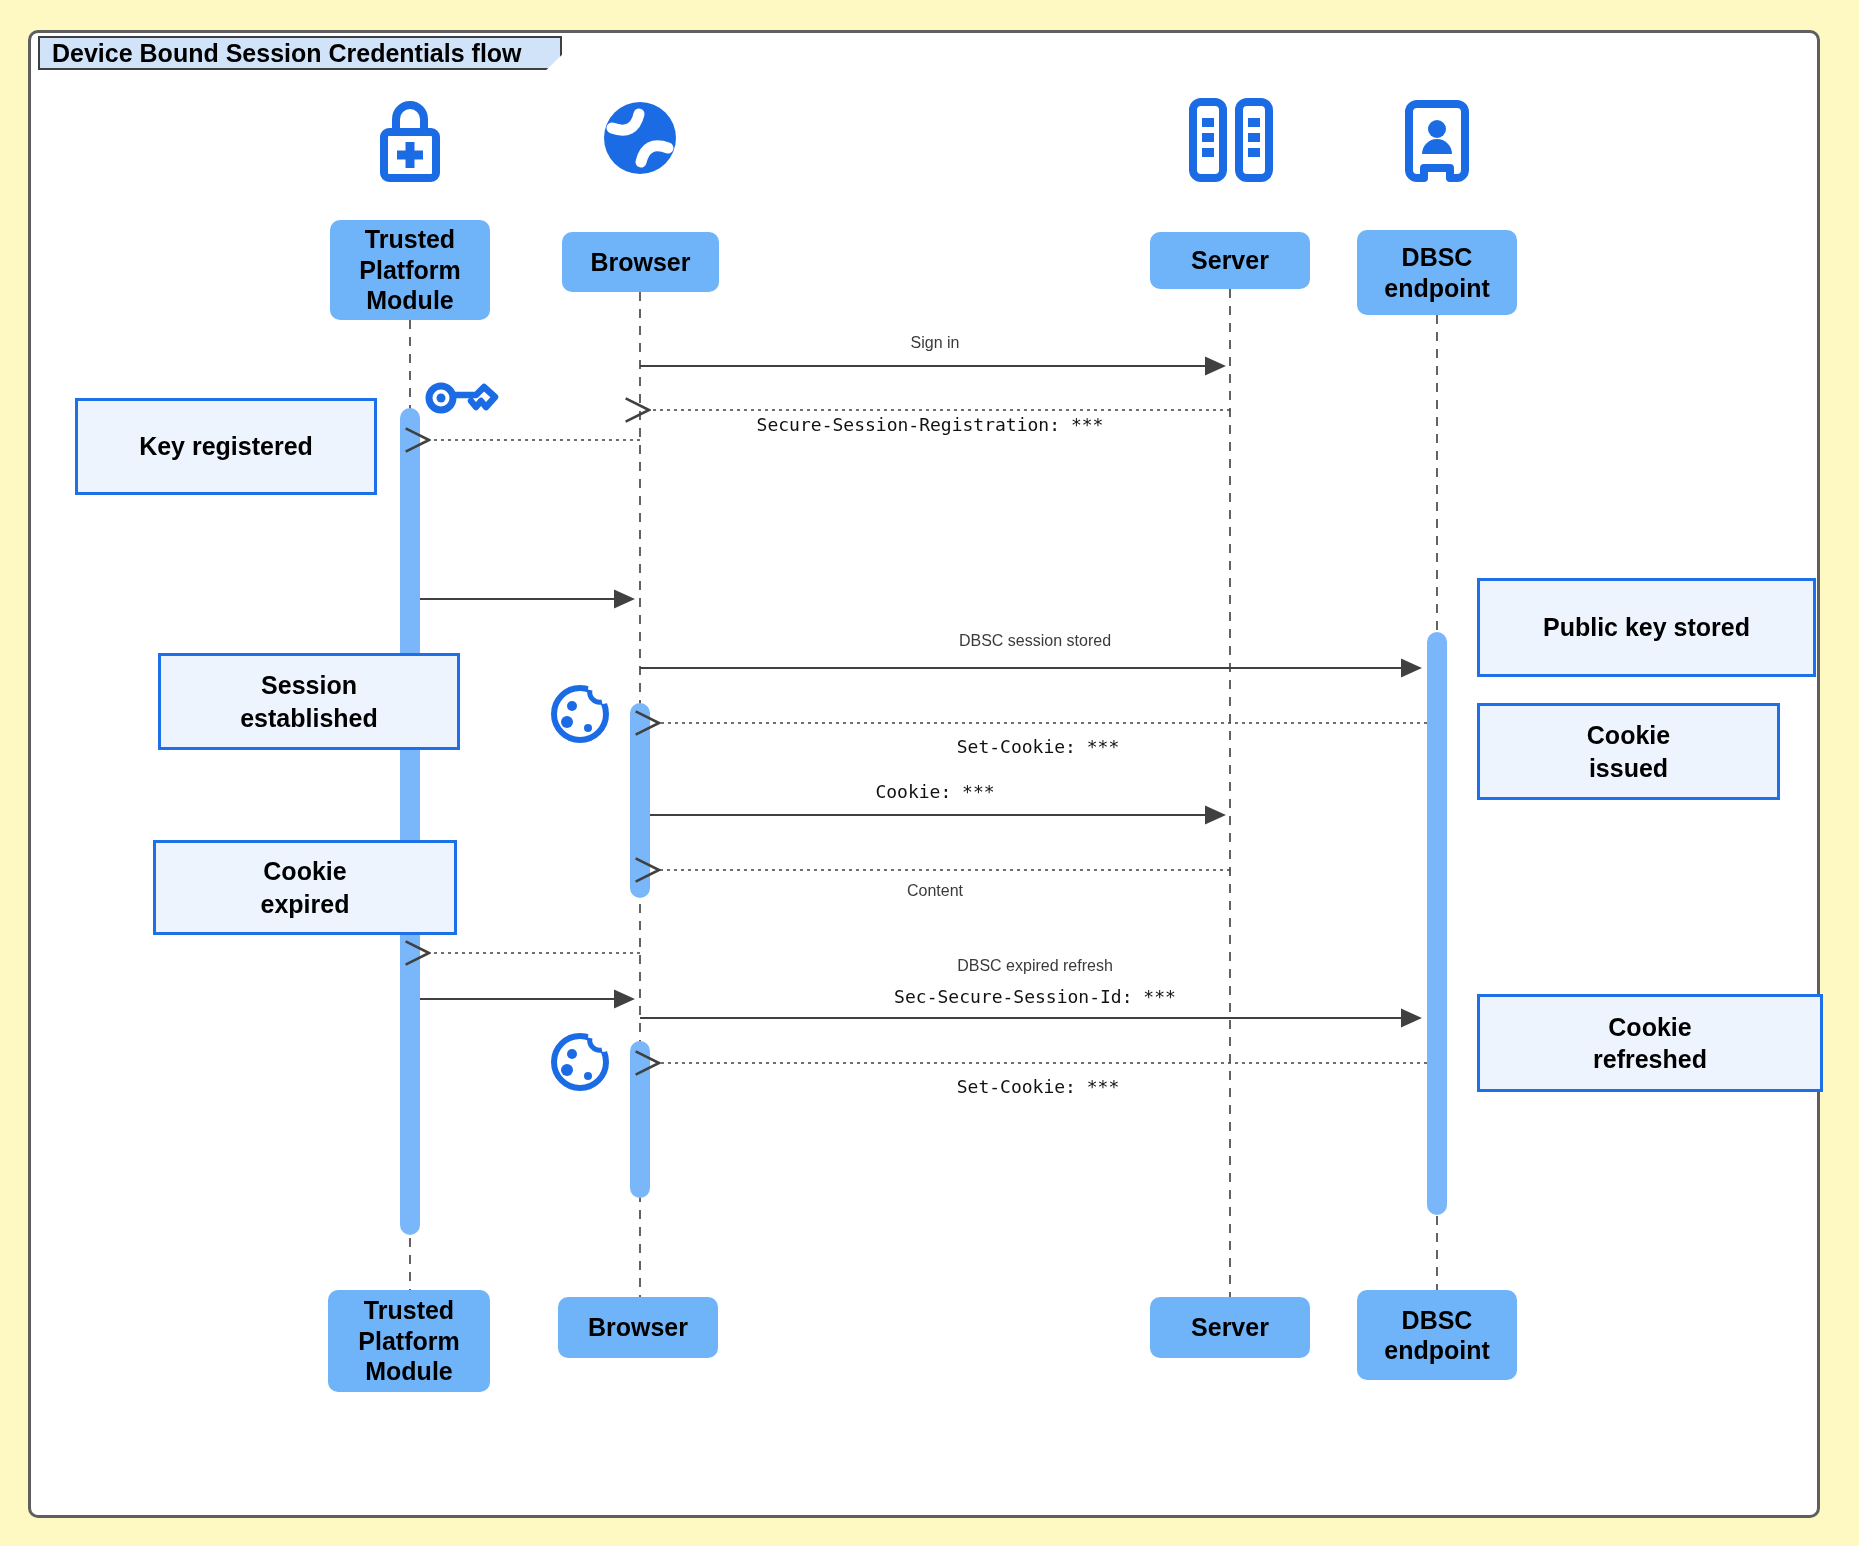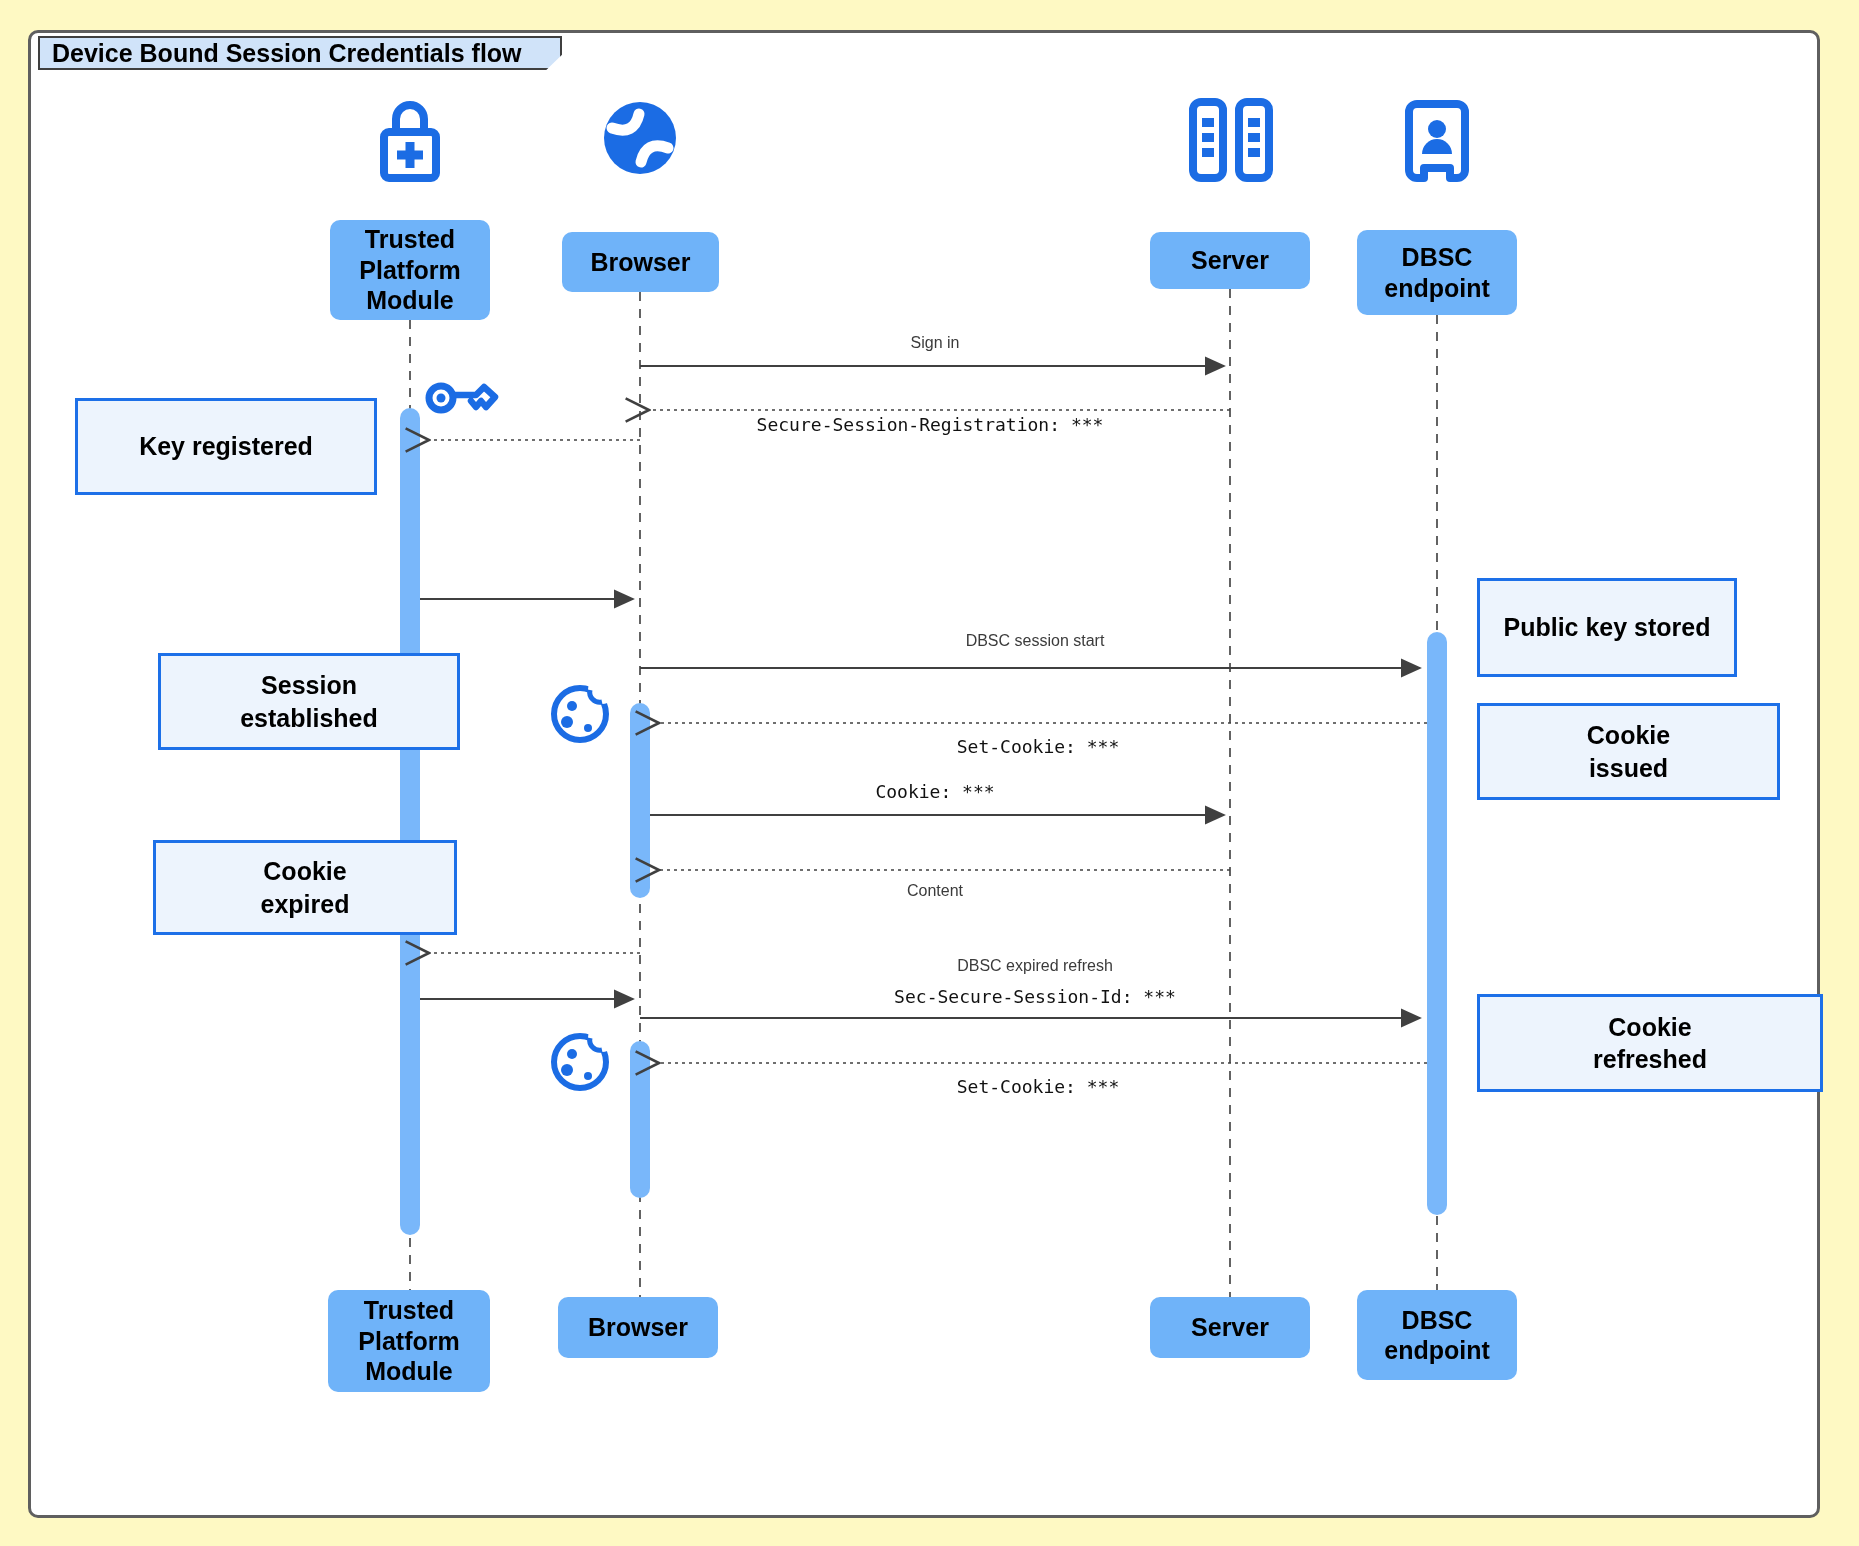--- a/index.html
+++ b/index.html
@@ -136,33 +136,33 @@
 
   <div class="note-box" style="left:75px;top:398px;width:302px;height:97px;text-align:right;">
     <span class="note-inner">Key registered</span>
   </div>
   <div class="note-box" style="left:158px;top:633px;width:302px;height:97px;margin-top:20px;">
     <span class="note-inner w120">Session established</span>
   </div>
   <div class="note-box" style="left:153px;top:840px;width:304px;height:95px;">
     <span class="note-inner w140">Cookie expired</span>
   </div>
-  <div class="note-box" style="left:1477px;top:578px;width:260px;height:99px;">
+  <div class="note-box" style="left:1477px;top:578px;width:339px;height:99px;">
     <span class="note-inner">Public key stored</span>
   </div>
   <div class="note-box" style="left:1477px;top:703px;width:303px;height:97px;">
     <span class="note-inner w140">Cookie issued</span>
   </div>
   <div class="note-box" style="left:1477px;top:994px;width:346px;height:98px;">
     <span class="note-inner w150">Cookie refreshed</span>
   </div>
 
   <div class="msg-label" style="left:935px;top:334px;">Sign in</div>
   <div class="msg-label msg-mono" style="left:930px;top:414px;">Secure-Session-Registration: ***</div>
-  <div class="msg-label" style="left:1035px;top:632px;">DBSC session start</div>
+  <div class="msg-label" style="left:1035px;top:632px;">DBSC session stored</div>
   <div class="msg-label msg-mono" style="left:1038px;top:736px;">Set-Cookie: ***</div>
   <div class="msg-label msg-mono" style="left:935px;top:781px;">Cookie: ***</div>
   <div class="msg-label" style="left:935px;top:882px;">Content</div>
   <div class="msg-label" style="left:1035px;top:957px;">DBSC expired refresh</div>
   <div class="msg-label msg-mono" style="left:1035px;top:986px;">Sec-Secure-Session-Id: ***</div>
   <div class="msg-label msg-mono" style="left:1038px;top:1076px;">Set-Cookie: ***</div>
 
 </div>
 
 </body></html>

